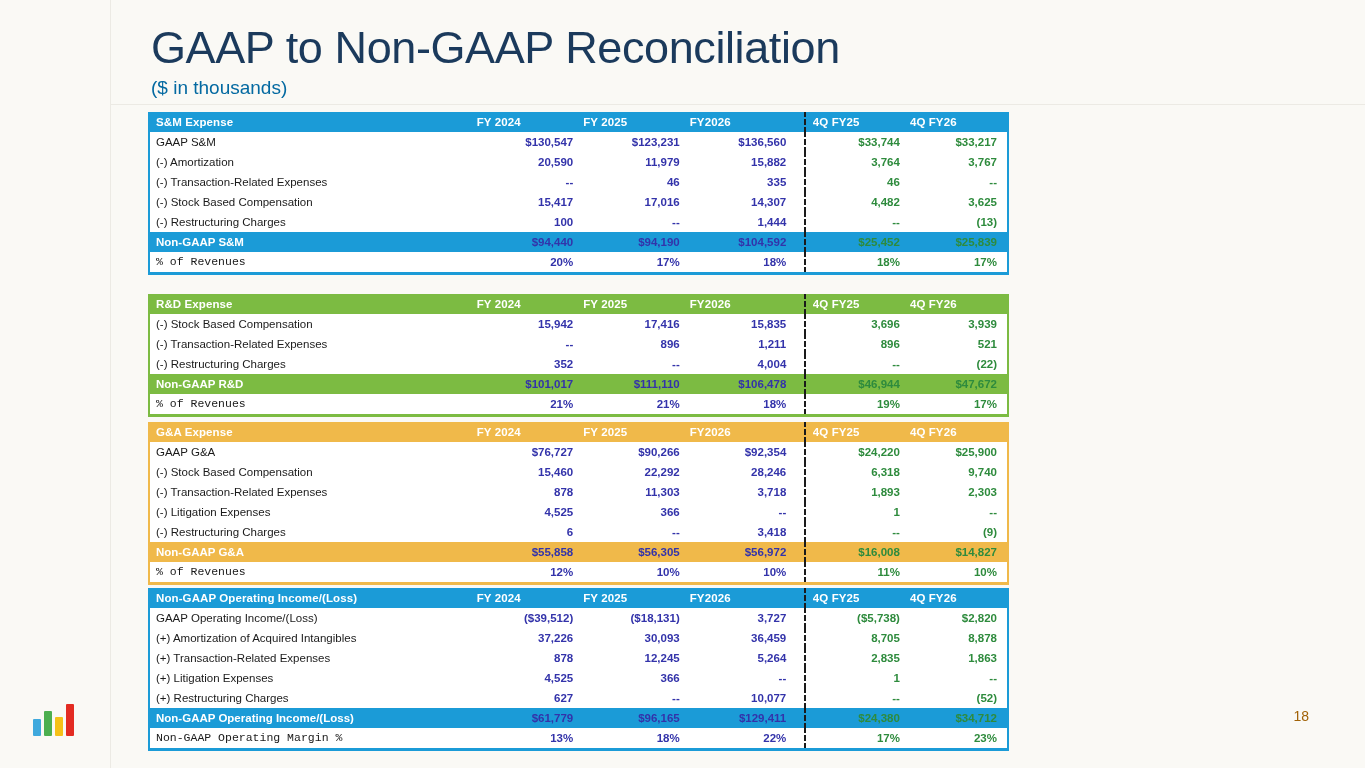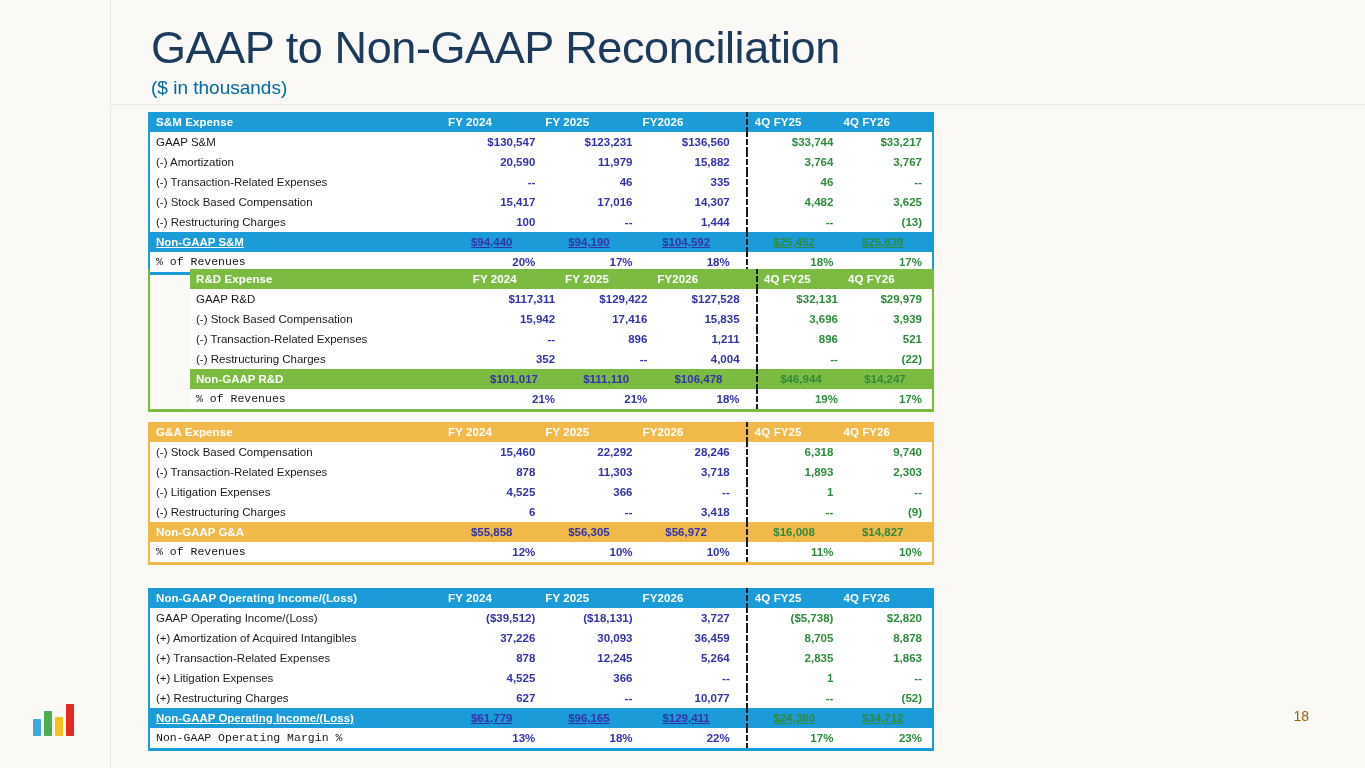--- a/index.html
+++ b/index.html
@@ -56,21 +56,21 @@
     font-size: 19px;
     line-height: 22px;
     color: #0369a1;
     margin-top: 3px;
   }
 
   
   .tbl-wrap {
     position: absolute;
     left: 148px;
-    width: 786px;
+    width: 861px;
     box-sizing: border-box;
     border-style: solid;
     border-width: 0 2px 3px 2px;
   }
   .tbl-wrap.c-blue   { border-color: #1b9bd7; }
   .tbl-wrap.c-green  { border-color: #7cbb42; }
   .tbl-wrap.c-orange { border-color: #f0b94a; }
 
   table.recon {
     width: 100%;
@@ -115,22 +115,22 @@
   tr.body td.num { text-align: right; padding-right: 10px; font-weight: 600; }
   td.num.fy { color: #3333aa; }
   td.num.q  { color: #2e8b3d; }
 
   
   tr.summary td {
     color: #ffffff;
     font-weight: bold;
   }
   tr.summary td.lbl { text-align: left;  padding-left: 6px; }
-  tr.summary td.num { text-align: center; padding-right: 10px; }
-  .c-blue   tr.summary td { background: #1b9bd7; text-decoration: underline; }
+  tr.summary td.num { text-align: right; padding-right: 10px; }
+  .c-blue   tr.summary td { background: #1b9bd7; }
   .c-green  tr.summary td { background: #7cbb42; }
   .c-orange tr.summary td { background: #f0b94a; }
 
   
   tr.pct td { background: #ffffff; }
   tr.pct td.lbl { text-align: left;  padding-left: 6px; color: #1a1a1a; font-family: Liberation Mono, monospace; }
   tr.pct td.num { text-align: right; padding-right: 10px; font-weight: 600; }
 
   
   td.gap, th.gap {
@@ -275,21 +275,21 @@
               <td class="num fy">20%</td>
               <td class="num fy">17%</td>
               <td class="num fy">18%</td>
               <td class="gap"></td>
               <td class="num q">18%</td>
               <td class="num q">17%</td>
             </tr>
           </tbody>
         </table>
       </div>
-      <div class="tbl-wrap c-green" style="top: 269px; padding-left: 40px;">
+      <div class="tbl-wrap c-green" style="top: 294px;">
         <table class="recon">
           <colgroup>
             <col class="c-label">
             <col class="c-fy">
             <col class="c-fy">
             <col class="c-fy">
             <col class="c-gap">
             <col class="c-q">
             <col class="c-q">
           </colgroup>
@@ -299,29 +299,20 @@
               <th class="num">FY 2024</th>
               <th class="num">FY 2025</th>
               <th class="num">FY2026</th>
               <th class="gap"></th>
               <th class="num">4Q FY25</th>
               <th class="num">4Q FY26</th>
             </tr>
           </thead>
           <tbody>
             <tr class="body">
-              <td class="lbl">GAAP R&amp;D</td>
-              <td class="num fy">$117,311</td>
-              <td class="num fy">$129,422</td>
-              <td class="num fy">$127,528</td>
-              <td class="gap"></td>
-              <td class="num q">$32,131</td>
-              <td class="num q">$29,979</td>
-            </tr>
-            <tr class="body">
               <td class="lbl">(-) Stock Based Compensation</td>
               <td class="num fy">15,942</td>
               <td class="num fy">17,416</td>
               <td class="num fy">15,835</td>
               <td class="gap"></td>
               <td class="num q">3,696</td>
               <td class="num q">3,939</td>
             </tr>
             <tr class="body">
               <td class="lbl">(-) Transaction-Related Expenses</td>
@@ -341,21 +332,21 @@
               <td class="num q">--</td>
               <td class="num q">(22)</td>
             </tr>
             <tr class="summary">
               <td class="lbl">Non-GAAP R&amp;D</td>
               <td class="num fy">$101,017</td>
               <td class="num fy">$111,110</td>
               <td class="num fy">$106,478</td>
               <td class="gap"></td>
               <td class="num q">$46,944</td>
-              <td class="num q">$14,247</td>
+              <td class="num q">$47,672</td>
             </tr>
             <tr class="pct">
               <td class="lbl">% of Revenues</td>
               <td class="num fy">21%</td>
               <td class="num fy">21%</td>
               <td class="num fy">18%</td>
               <td class="gap"></td>
               <td class="num q">19%</td>
               <td class="num q">17%</td>
             </tr>
@@ -379,20 +370,29 @@
               <th class="num">FY 2024</th>
               <th class="num">FY 2025</th>
               <th class="num">FY2026</th>
               <th class="gap"></th>
               <th class="num">4Q FY25</th>
               <th class="num">4Q FY26</th>
             </tr>
           </thead>
           <tbody>
             <tr class="body">
+              <td class="lbl">GAAP G&amp;A</td>
+              <td class="num fy">$76,727</td>
+              <td class="num fy">$90,266</td>
+              <td class="num fy">$92,354</td>
+              <td class="gap"></td>
+              <td class="num q">$24,220</td>
+              <td class="num q">$25,900</td>
+            </tr>
+            <tr class="body">
               <td class="lbl">(-) Stock Based Compensation</td>
               <td class="num fy">15,460</td>
               <td class="num fy">22,292</td>
               <td class="num fy">28,246</td>
               <td class="gap"></td>
               <td class="num q">6,318</td>
               <td class="num q">9,740</td>
             </tr>
             <tr class="body">
               <td class="lbl">(-) Transaction-Related Expenses</td>

